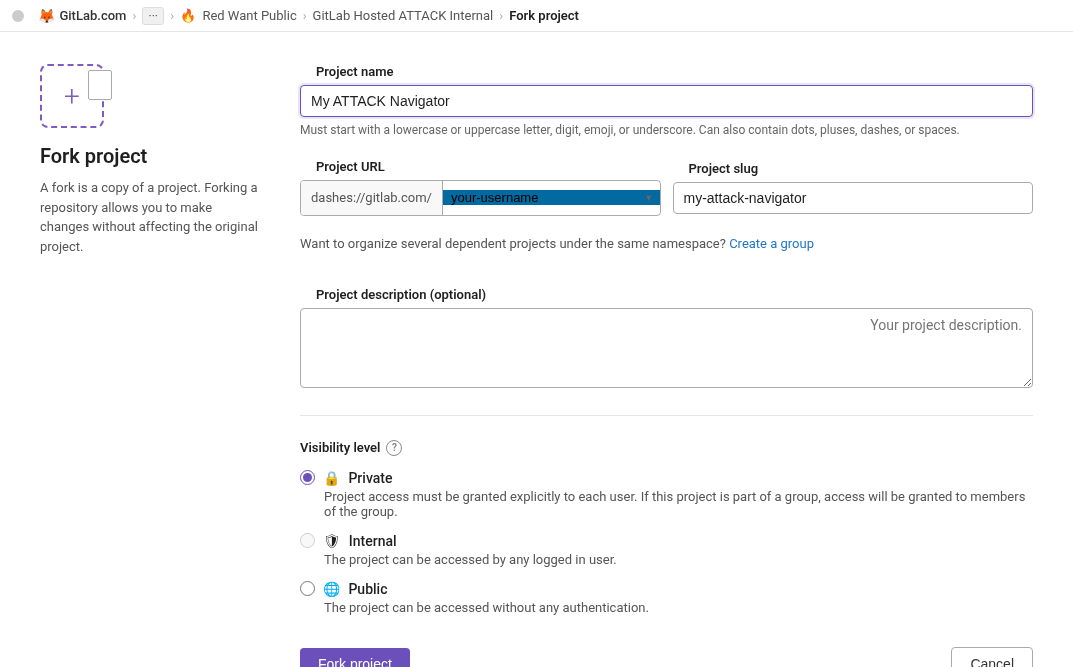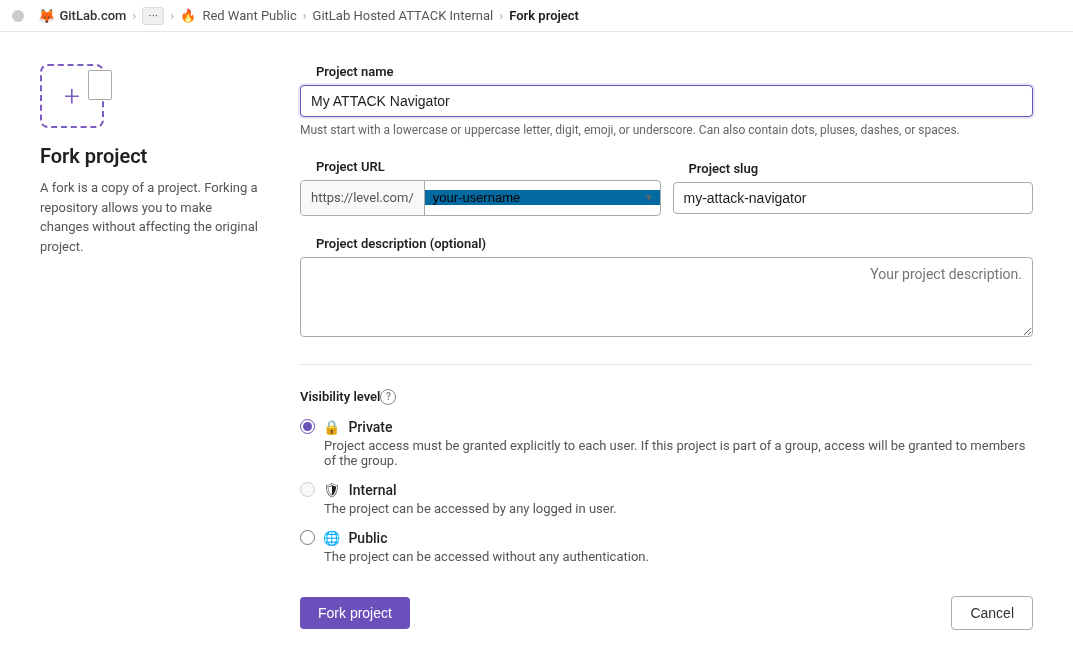--- a/index.html
+++ b/index.html
@@ -211,21 +211,21 @@
       color: #555;
       margin-top: 6px;
     }
     .group-hint a {
       color: #1f75cb;
       text-decoration: none;
     }
 
     
     .visibility-header {
-      display: flex; align-items: center; gap: 0;
+      display: flex; align-items: center; gap: 6px;
       margin-bottom: 14px;
     }
     .visibility-title {
       font-size: 13px; font-weight: 600;
     }
     .help-icon {
       width: 16px; height: 16px;
       border-radius: 50%;
       border: 1.5px solid #888;
       display: inline-flex; align-items: center; justify-content: center;
@@ -327,37 +327,41 @@
     <div class="form-group">
       <label class="form-label">Project name</label>
       <input type="text" class="form-input focused" value="My ATTACK Navigator" style="">
       <div class="form-hint">Must start with a lowercase or uppercase letter, digit, emoji, or underscore. Can also contain dots, pluses, dashes, or spaces.</div>
     </div>
 
     <div class="url-row form-group">
       <div class="url-col">
         <label class="form-label">Project URL</label>
         <div class="url-prefix-select">
-          <div class="url-prefix">https://level.com/</div>
+          <div class="url-prefix">dashes://gitlab.com/</div>
           <div class="url-select-wrapper">
             <select class="url-select">
               <option>your-username</option>
               <option>red-team-public</option>
             </select>
           </div>
         </div>
       </div>
       <div class="slug-col">
         <label class="form-label">Project slug</label>
         <input type="text" class="form-input" value="my-attack-navigator" style="">
       </div>
     </div>
 
-
-    <div class="form-group" style="margin-top:4px;">
+    <div class="group-hint">
+      <span>Want to organize several dependent projects under the same namespace?</span>
+      <a href="#">Create a group</a>
+    </div>
+
+    <div class="form-group" style="margin-top:36px;">
       <label class="form-label">Project description (optional)</label>
       <textarea class="form-textarea" placeholder="Your project description." style=""></textarea>
     </div>
 
     <hr class="section-divider">
 
     <div class="form-group">
       <div class="visibility-header">
         <span class="visibility-title">Visibility level</span>
         <span class="help-icon">?</span>

